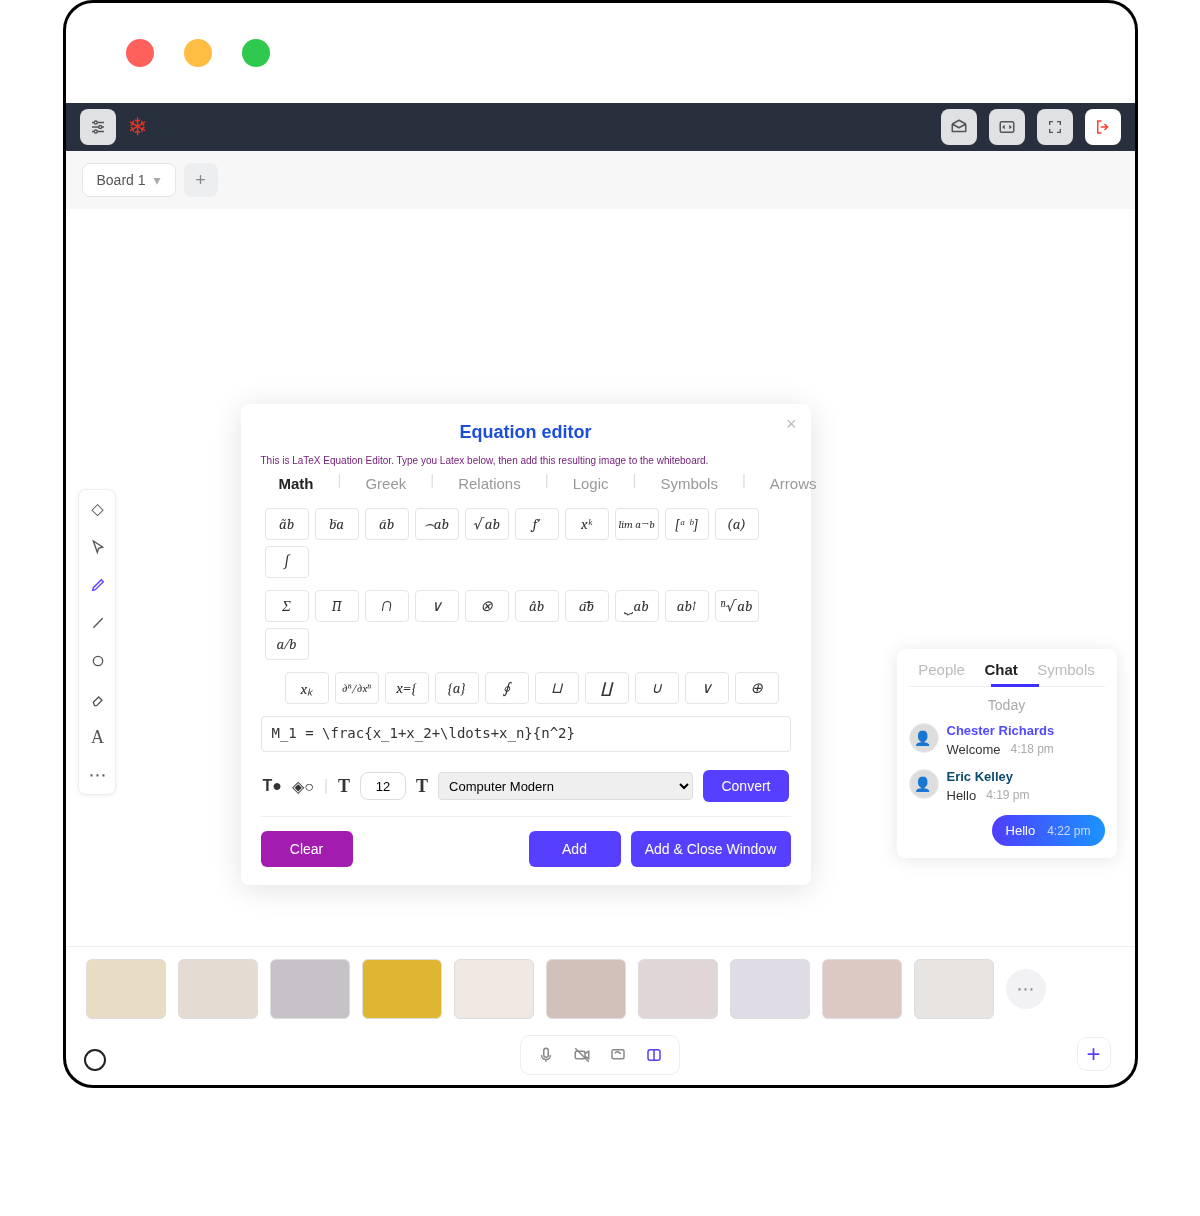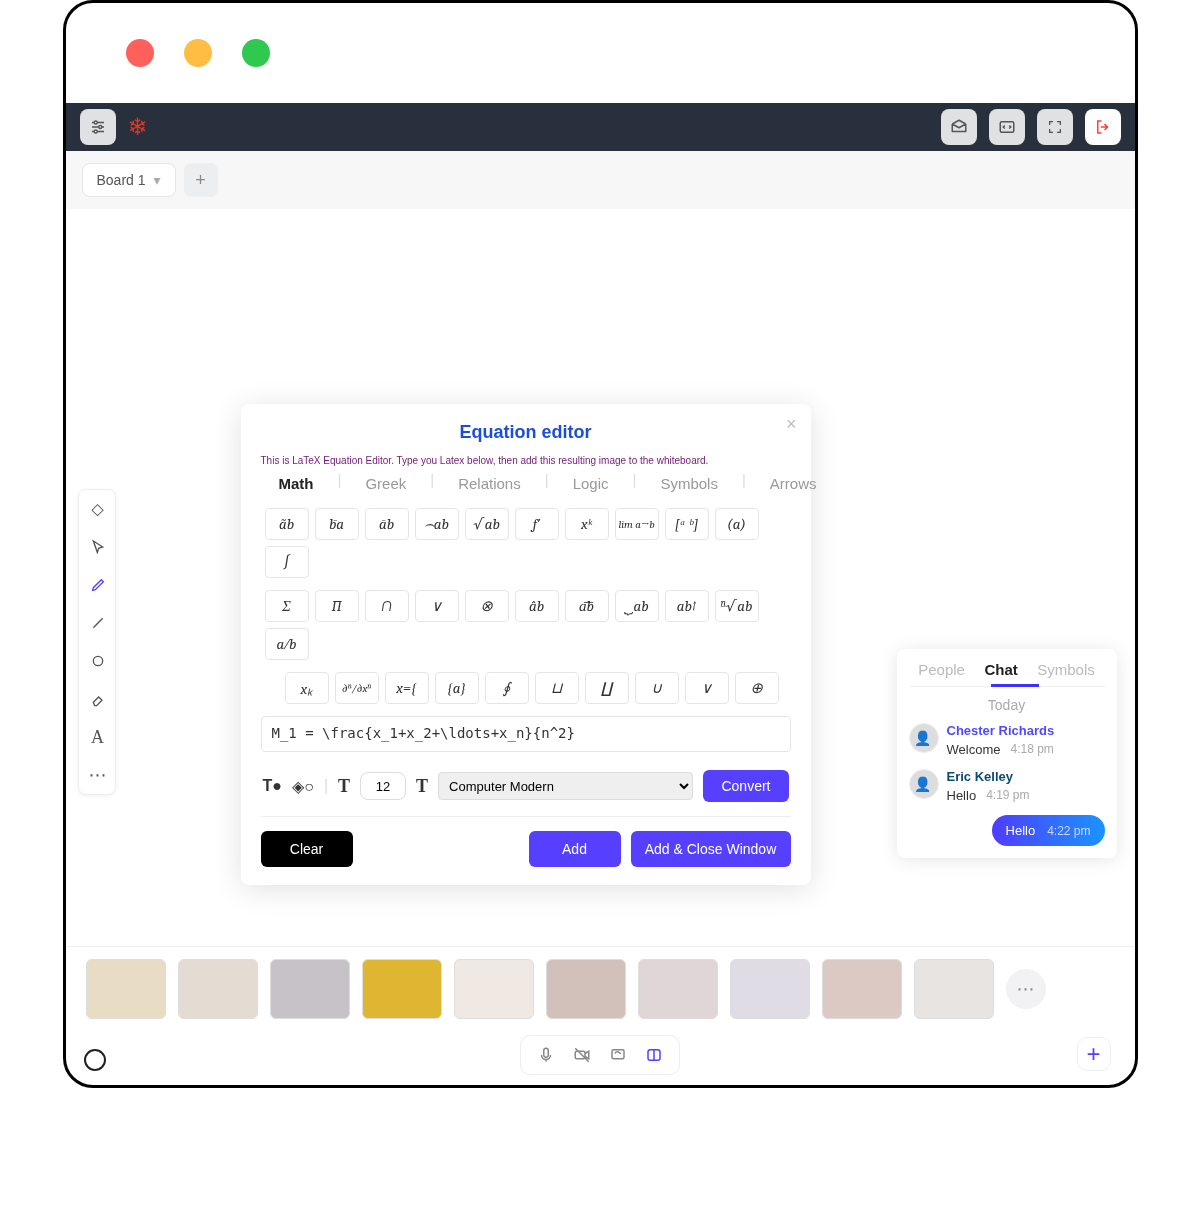--- a/index.html
+++ b/index.html
@@ -33,21 +33,21 @@
 .sym{width:44px;height:32px;border:1px solid #e5e5e9;border-radius:4px;display:flex;align-items:center;justify-content:center;font-size:15px;font-family:Cambria,Georgia,serif;font-style:italic;color:#333}
 .eqinput{width:100%;border:1px solid #e5e5e9;border-radius:4px;padding:8px 10px;font-size:14px;font-family:monospace;color:#333;resize:none;height:36px}
 .fmtrow{display:flex;align-items:center;gap:10px;margin:14px 0;padding:0 2px}
 .fmtico{font-size:16px;color:#333}
 .fontsize{width:46px;height:28px;border:1px solid #ddd;border-radius:8px;font-size:13px;text-align:center}
 .fontsel{flex:1;height:28px;border:1px solid #ddd;border-radius:4px;font-size:13px;padding:0 6px}
 .convert{background:#563fff;color:#fff;border:none;border-radius:6px;padding:8px 18px;font-size:14px}
 .hrule{border:none;border-top:1px solid #eee;margin-bottom:14px}
 .btnrow{display:flex;gap:10px}
 .btn{border:none;border-radius:6px;padding:10px 0;font-size:14px;color:#fff;flex:0 0 auto}
-.clear{background:#000000;width:92px}
+.clear{background:#a21caf;width:92px}
 .spacer2{flex:1}
 .badd{background:#563fff;width:92px}
 .baddclose{background:#563fff;width:160px}
 .chat{position:absolute;right:18px;top:440px;width:220px;background:#fff;border-radius:8px;box-shadow:0 2px 18px rgba(0,0,0,.1);padding:12px}
 .chat-tabs{display:flex;justify-content:space-around;font-size:15px;border-bottom:1px solid #eee;padding-bottom:8px;position:relative}
 .ctab{color:#bbb}
 .ctab.active{color:#222;font-weight:700}
 .ctab-under{position:absolute;bottom:-1px;left:82px;width:48px;height:3px;background:#4030ff}
 .today{text-align:center;color:#aaa;font-size:14px;margin:10px 0}
 .msg{display:flex;gap:8px;margin-bottom:12px}

